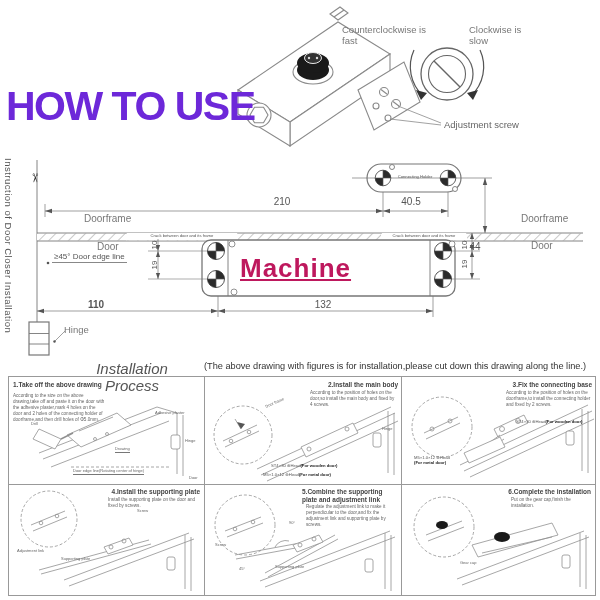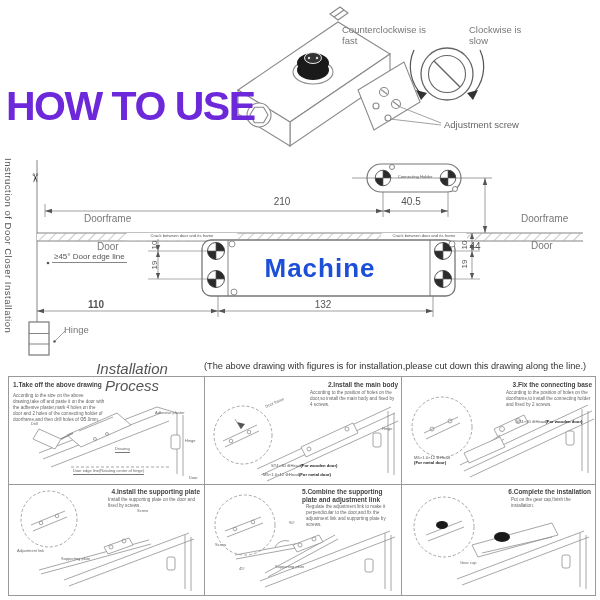--- a/index.html
+++ b/index.html
@@ -2,21 +2,21 @@
 <html><head>
 <meta charset="utf-8">
 <style>
   html,body{margin:0;padding:0;background:#fff;}
   .page{position:relative;width:600px;height:600px;background:#fff;overflow:hidden;
         font-family:"Liberation Sans",sans-serif;color:#555;}
   .abs{position:absolute;}
   .h1{font-size:41px;font-weight:bold;color:#6d28d9;letter-spacing:-1.5px;line-height:1;}
   .lbl{font-size:9.5px;color:#777;line-height:1.2;}
   .dim{font-size:10px;color:#555;text-align:center;}
-  .big{font-size:26px;font-weight:bold;color:#1d4ed8;letter-spacing:1px;text-align:center;}
+  .big{font-size:26px;font-weight:bold;color:#be185d;letter-spacing:1px;text-decoration:underline;}
   .vert{writing-mode:vertical-rl;font-size:9.5px;color:#555;letter-spacing:.5px;height:210px;}
   .rotbox{width:14px;height:14px;display:flex;align-items:center;justify-content:center;
           transform:rotate(-90deg);font-size:8px;color:#555;}
   .crack{font-size:4.2px;color:#555;background:#fff;text-align:center;line-height:1.5;}
   .edge{font-size:8px;color:#555;border-bottom:1px solid #888;padding:0 2px 1px 2px;}
   .tinylbl{font-size:4px;color:#666;line-height:1.2;white-space:nowrap;}
   .ul{border-bottom:.5px solid #777;}
   .scis{font-size:12px;color:#333;transform:rotate(90deg);}
   .proc{font-size:15px;color:#555;font-style:italic;}
   .note{font-size:9.2px;color:#333;}

